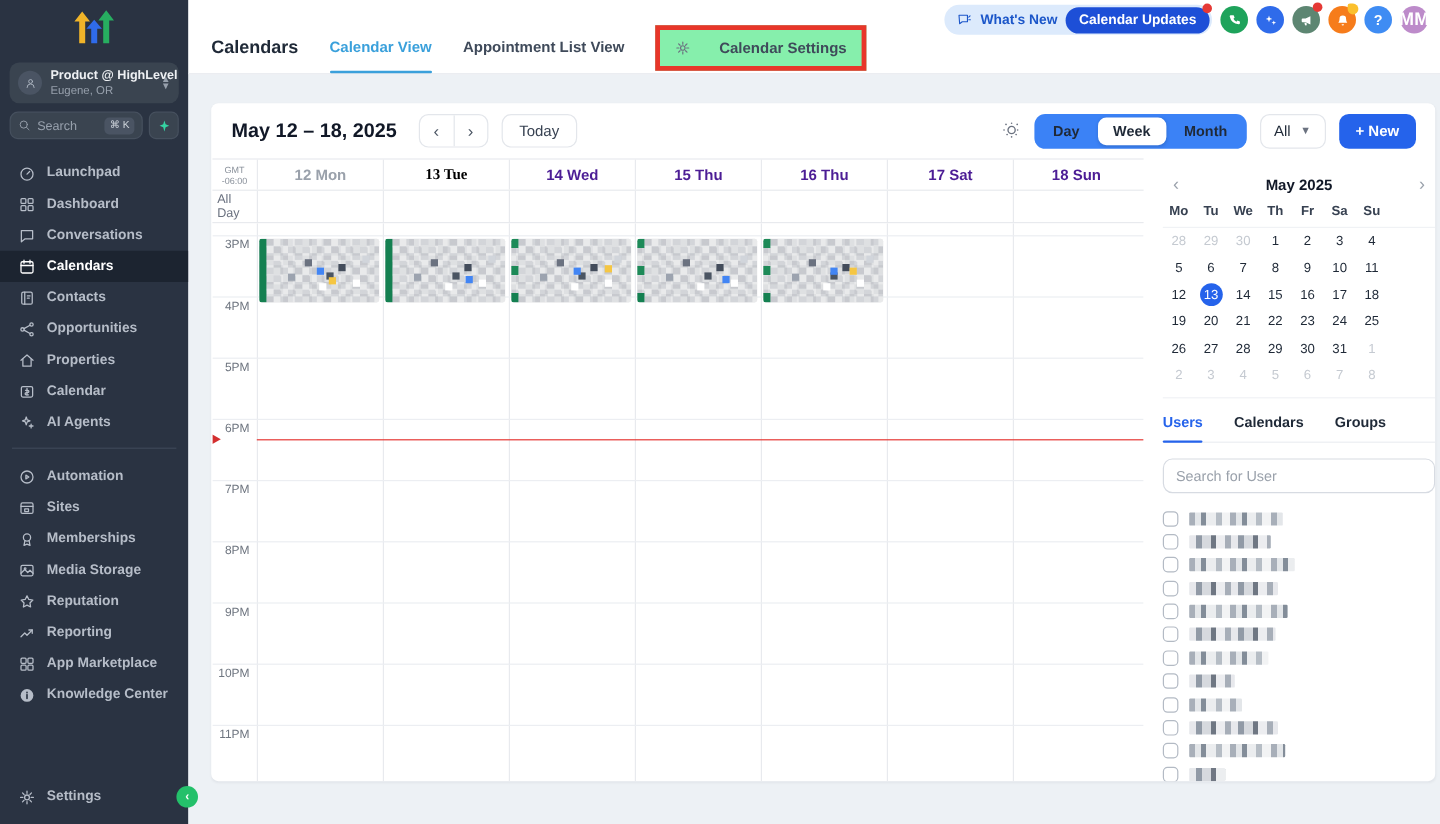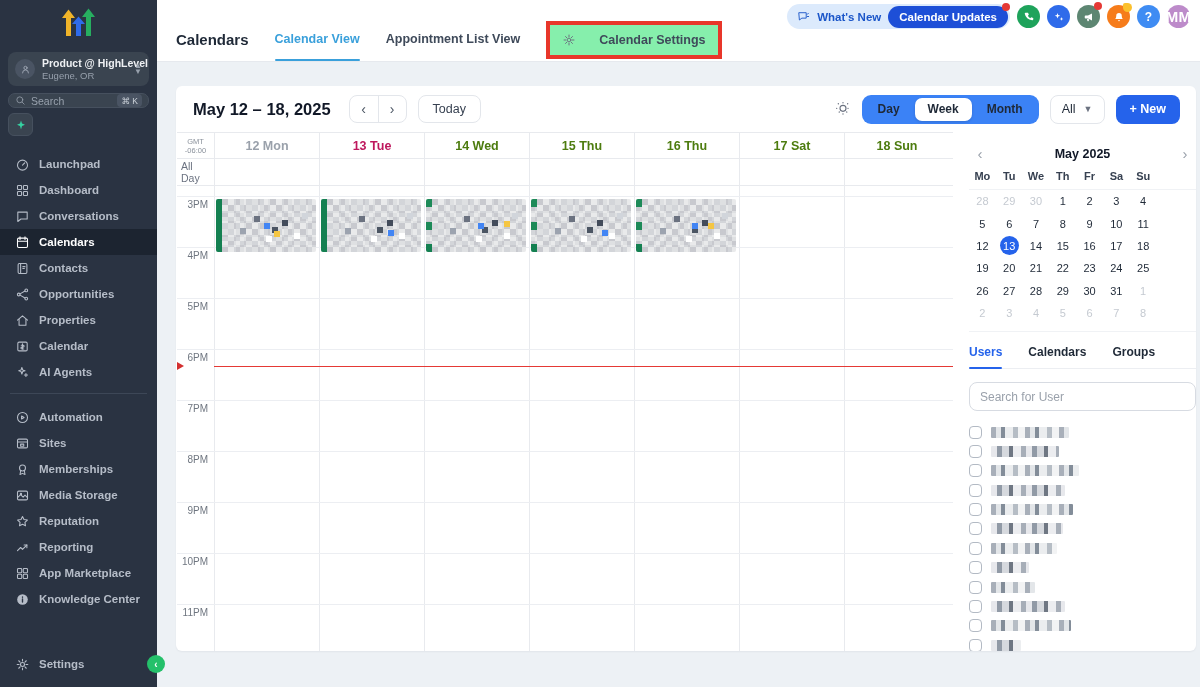--- a/index.html
+++ b/index.html
@@ -10,21 +10,21 @@
   
   .sidebar { width:157px; background:#2a3342; flex-shrink:0; display:flex; flex-direction:column; position:relative; color:#b6bdc8; }
   .logo { height:46px; display:flex; align-items:center; justify-content:center; }
   .account { margin:6px 8px 0; background:#3a4450; border-radius:8px; padding:5px 7px; display:flex; align-items:center; gap:7px; cursor:pointer; }
   .acc-avatar { width:20px; height:20px; border-radius:50%; background:#4a5463; display:flex; align-items:center; justify-content:center; color:#aeb6c2; flex-shrink:0; }
   .acc-avatar .ic { width:11px; height:11px; }
   .acc-texts { min-width:0; }
   .acc-name { font-size:10.5px; font-weight:700; color:#eef0f3; white-space:nowrap; }
   .acc-loc { font-size:9.5px; color:#97a0ac; margin-top:1px; }
   .acc-chev { margin-left:auto; color:#97a0ac; font-size:8px; line-height:.8; text-align:center; }
-  .search-row { display:flex; gap:5px; margin:7px 8px 0;flex-direction:column; }
+  .search-row { display:flex; gap:5px; margin:7px 8px 0; }
   .side-search { flex:1; background:#3a4450; border:1px solid #46505e; border-radius:7px; height:23px; display:flex; align-items:center; padding:0 6px; gap:5px; cursor:text; }
   .side-search .ph { font-size:10.5px; color:#98a1ad; }
   .kbd { margin-left:auto; background:#4a5463; border-radius:4px; font-size:8.5px; color:#ced4db; padding:1.5px 4px; }
   .ai-btn { width:25px; height:23px; background:#3a4450; border:1px solid #46505e; border-radius:6px; display:flex; align-items:center; justify-content:center; color:#35d3a2; cursor:pointer; }
   .nav { margin-top:15px; }
   .nav-item { display:flex; align-items:center; gap:9px; padding:5.5px 15px; font-size:11.5px; font-weight:600; cursor:pointer; color:#b6bdc8; }
   .nav-item.active { background:#1c2430; color:#ffffff; }
   .ic { width:15px; height:15px; stroke:currentColor; fill:none; stroke-width:1.7; stroke-linecap:round; stroke-linejoin:round; flex-shrink:0; display:block; }
   .icw { display:flex; }
   .divider { height:1px; background:#3d4757; margin:8px 10px; }
@@ -74,23 +74,23 @@
   .all-dd { border:1px solid #e3e6eb; border-radius:8px; height:29px; padding:0 11px; display:flex; align-items:center; gap:8px; font-size:12.5px; color:#1f2937; cursor:pointer; }
   .all-dd .chev { font-size:9px; color:#6b7280; }
   .new-btn { background:#2563eb; color:#fff; font-size:12.5px; font-weight:600; border-radius:8px; height:29px; padding:0 14px; display:flex; align-items:center; gap:5px; cursor:pointer; white-space:nowrap; }
 
   
   .cal-body { display:flex; }
   .grid-wrap { width:776px; flex-shrink:0; margin-left:1px; }
   .grid-head { display:flex; height:27px; border-top:1px solid #e8eaee; border-bottom:1px solid #e8eaee; align-items:stretch; }
   .gutter { width:37px; flex-shrink:0; display:flex; align-items:center; justify-content:center; }
   .tz { font-size:7.5px; color:#8a919b; text-align:center; line-height:1.2; }
-  .day-col { width:105px; border-left:1px solid #e8eaee; font-size:12.5px; font-weight:600; color:#4d7c0f; display:flex; align-items:center; justify-content:center; cursor:pointer; }
+  .day-col { width:105px; border-left:1px solid #e8eaee; font-size:12.5px; font-weight:600; color:#4c1d95; display:flex; align-items:center; justify-content:center; cursor:pointer; }
   .day-col.past { color:#9aa1ab; }
-  .day-col.today { color:#be185d; }
+  .day-col.today { color:#000000;font-family:Liberation Serif, serif; }
   .allday-row { display:flex; height:27px; border-bottom:1px solid #e8eaee; align-items:center; }
   .allday-label { font-size:10.5px; color:#6b7280; width:37px; padding-left:4px; flex-shrink:0; }
   .allday-cell { width:105px; height:100%; border-left:1px solid #e8eaee; }
   .time-grid { position:relative; height:465px; overflow:hidden; }
   .vline { position:absolute; top:0; bottom:0; border-left:1px solid #e8eaee; }
   .hline { position:absolute; left:0; right:0; border-top:1px solid #eceef2; }
   .tlabel { position:absolute; width:31px; text-align:right; font-size:10px; color:#6f7680; }
   .nowline { position:absolute; left:37px; width:739px; border-top:1.6px solid #e53935; z-index:3; }
   .now-arrow { position:absolute; left:0; width:0; height:0; border-left:7px solid #d32f2f; border-top:4.5px solid transparent; border-bottom:4.5px solid transparent; z-index:3; }
 

